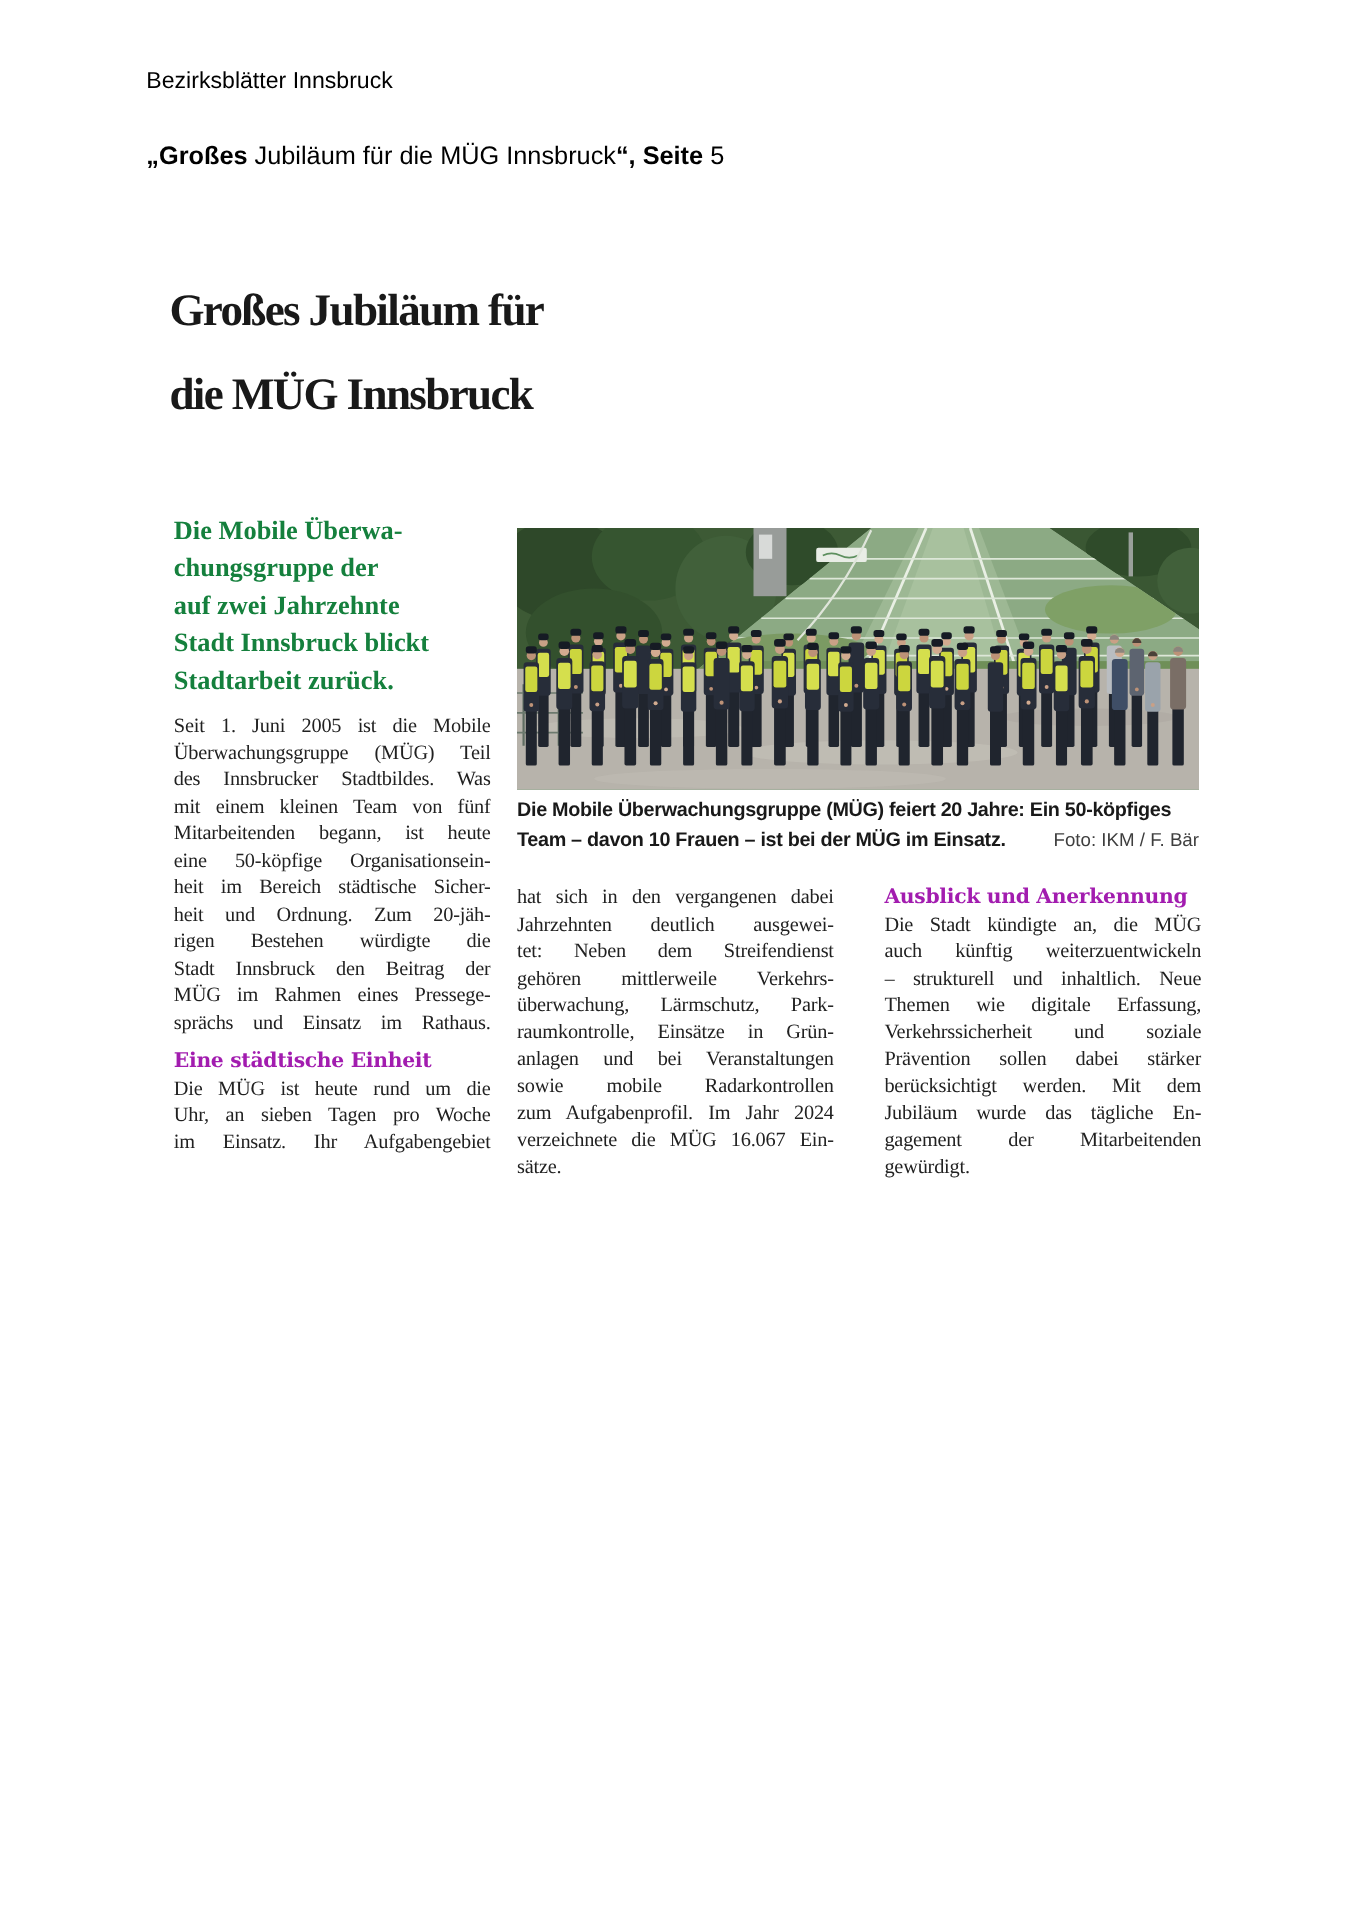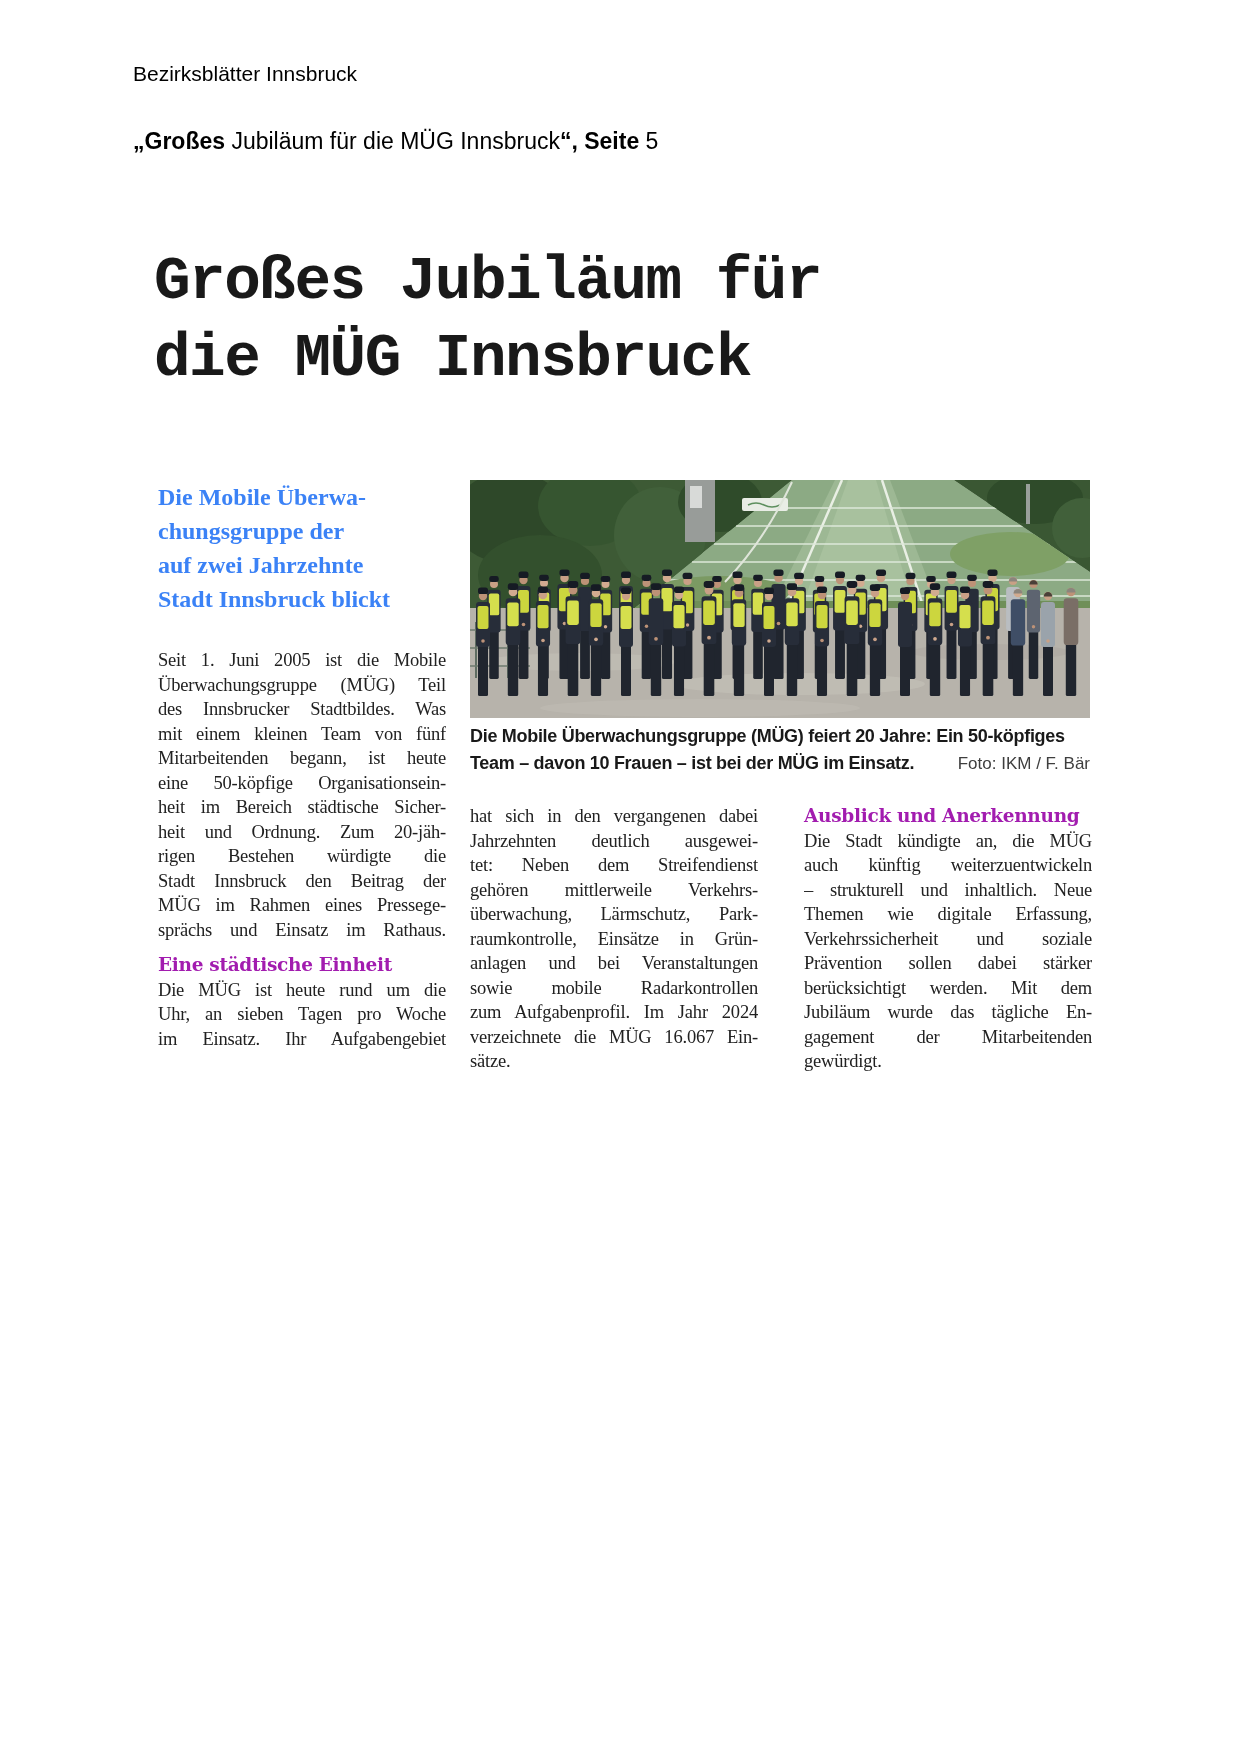--- a/index.html
+++ b/index.html
@@ -20,29 +20,29 @@
   }
   .ref{
     position:absolute;left:133px;top:128px;
     font-family:"Liberation Sans", sans-serif;
     font-size:23px;color:#000;
   }
   .ref .b{font-weight:bold;}
   
   .headline{
     position:absolute;left:154px;top:243px;width:860px;
-    font-family:Liberation Mono, monospace;
-    font-weight:bold;font-size:61px;line-height:77px;
+    font-family:Liberation Serif, serif;
+    font-weight:bold;font-size:41px;line-height:77px;
     letter-spacing:-1.5px;color:#191919;
   }
   
   .lead{
-    position:absolute;left:158px;top:480px;width:300px;
+    position:absolute;left:158px;top:466px;width:300px;
     font-family:"Liberation Serif",serif;
-    font-weight:bold;font-size:24px;color:#3b82f6;
+    font-weight:bold;font-size:24px;color:#15803d;
   }
   .lead .tl{height:34px;line-height:34px;}
   
   .col{
     position:absolute;width:288px;
     font-size:18.5px;color:#212121;
     letter-spacing:-0.2px;
     overflow:visible;
   }
   .col1{left:158px;top:648px;}
@@ -96,20 +96,21 @@
   <div class="headline">
     <div>Großes Jubiläum für</div>
     <div>die MÜG Innsbruck</div>
   </div>
 
   <div class="lead">
       <div class="tl">Die Mobile Überwa-</div>
       <div class="tl">chungsgruppe der</div>
       <div class="tl">auf zwei Jahrzehnte</div>
       <div class="tl">Stadt Innsbruck blickt</div>
+      <div class="tl">Stadtarbeit zurück.</div>
     </div>
 
   <div class="col col1">
     <div>
         <div class="tl j">Seit 1. Juni 2005 ist die Mobile</div>
         <div class="tl j">Überwachungsgruppe (MÜG) Teil</div>
         <div class="tl j">des Innsbrucker Stadtbildes. Was</div>
         <div class="tl j">mit einem kleinen Team von fünf</div>
         <div class="tl j">Mitarbeitenden begann, ist heute</div>
         <div class="tl j">eine 50-köpfige Organisationsein-</div>

